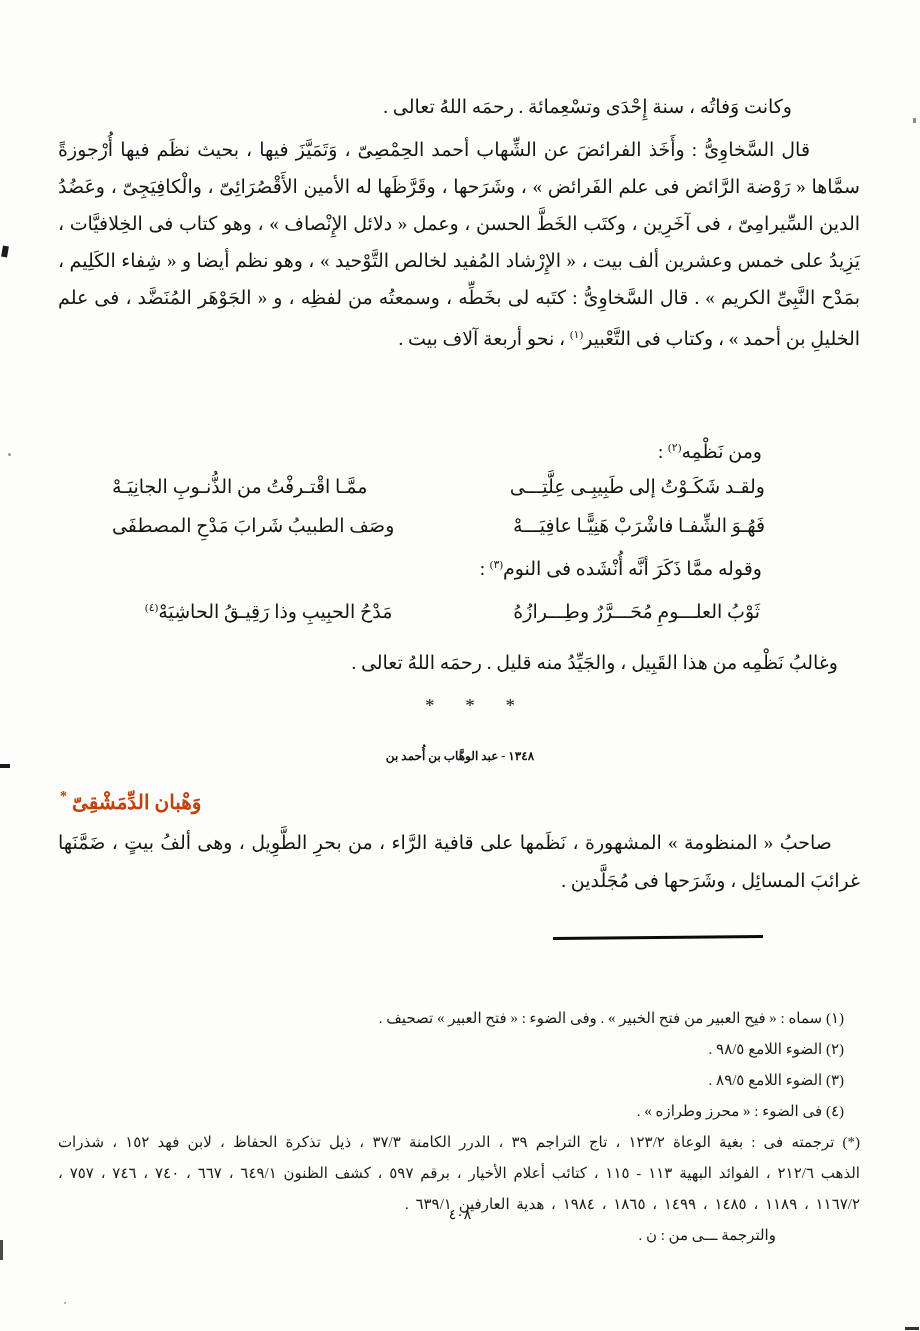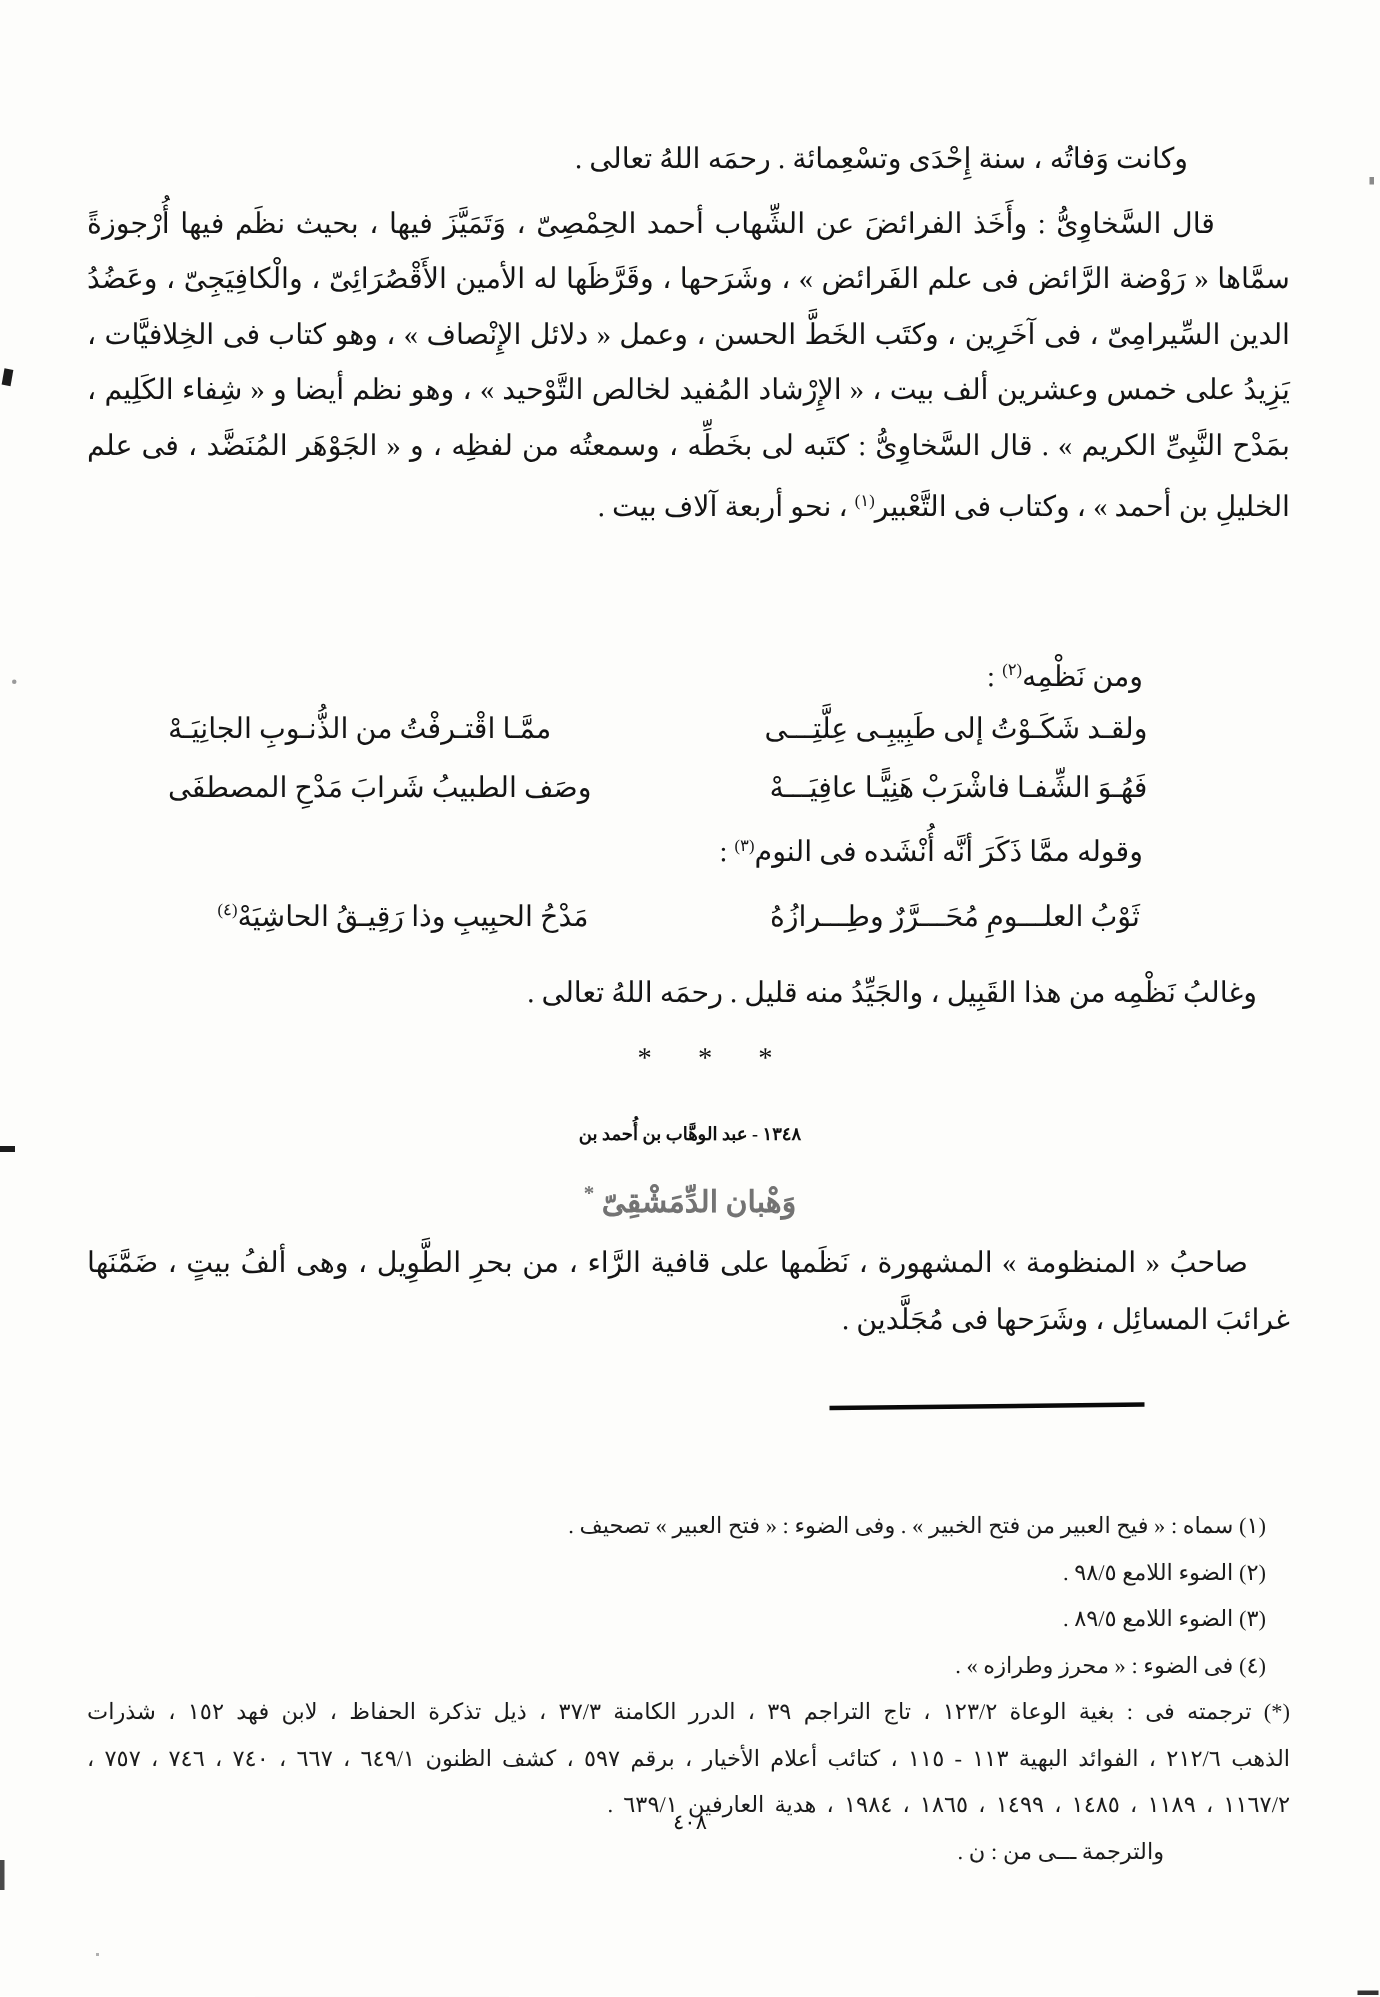--- a/index.html
+++ b/index.html
@@ -30,22 +30,22 @@
   .verse2 { top:507px; right:155px; left:112px; }
   .quote-intro { top:546px; right:158px; }
   .verse3 { top:589px; right:160px; left:145px; }
   .closing { top:644px; right:82px; }
 
   .ornament { top:695px; right:60px; left:80px; text-align:center;
               font-size:19px; line-height:22px; word-spacing:26px; color:#111; }
 
   .heading1 { top:736px; right:60px; left:60px; text-align:center;
               font-size:12px; font-weight:bold; line-height:40px; color:#101010; }
-  .heading2 { top:779px; right:60px; left:60px; text-align:center;
-              font-size:20px; font-weight:bold; line-height:36px; color:#737373; }
+  .heading2 { top:779px; right:60px; left:60px; text-align:left;
+              font-size:20px; font-weight:bold; line-height:36px; color:#c2410c; }
 
   .entry-para { top:824px; right:60px; left:58px; text-indent:28px; line-height:38px; }
 
   .separator { top:936px; right:157px; width:210px; height:3px;
                background:#0a0a0a; transform:rotate(-0.6deg); }
 
   .footnotes { top:956px; right:60px; left:58px; font-size:15px; line-height:31px; color:#1a1a1a;margin-top:47px; }
   .footnotes p { margin:0; }
   .fn-indent { text-indent:16px; }
   .fn-long { text-align:justify; text-align-last:right; word-spacing:3px; }

